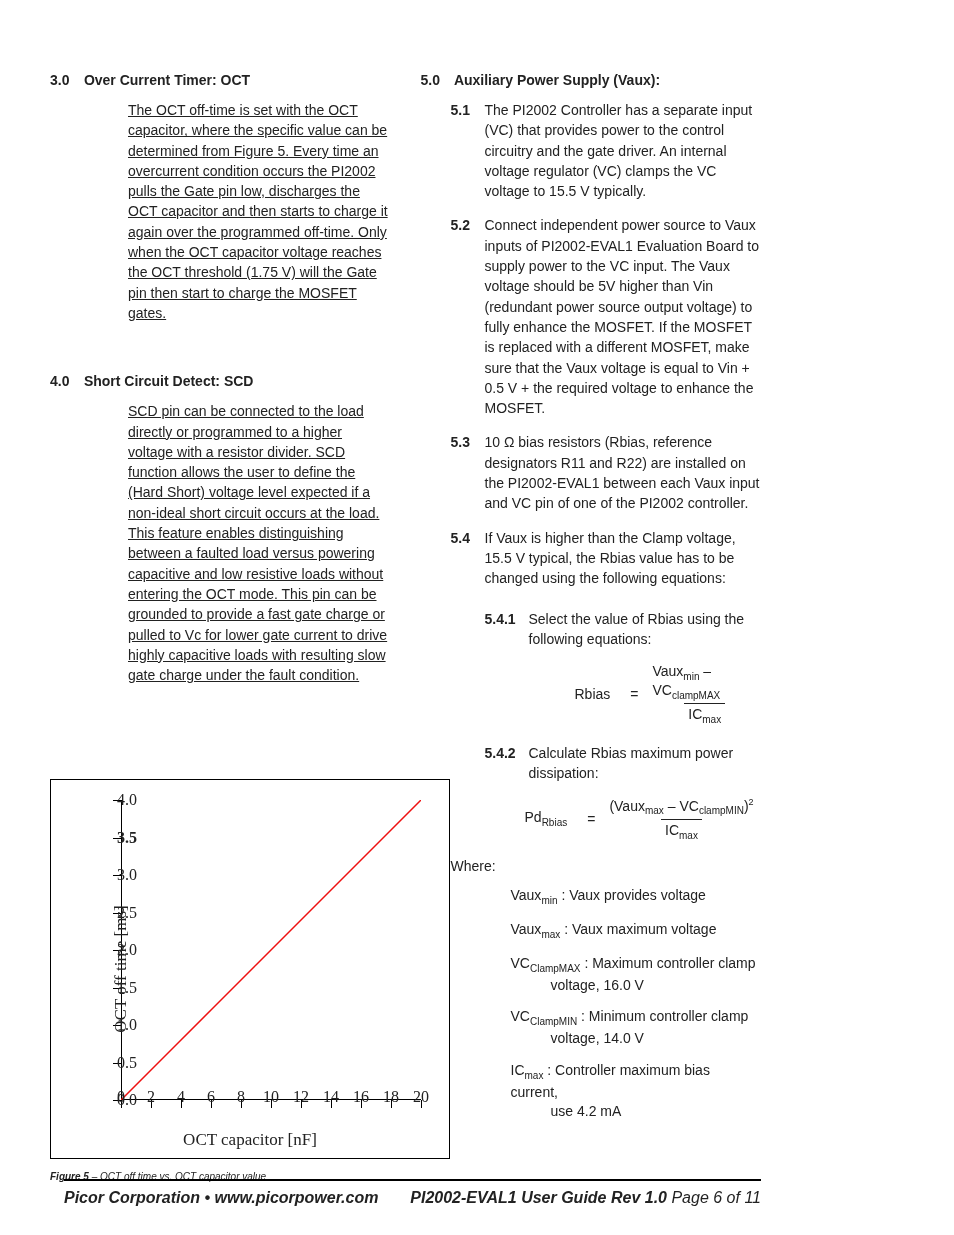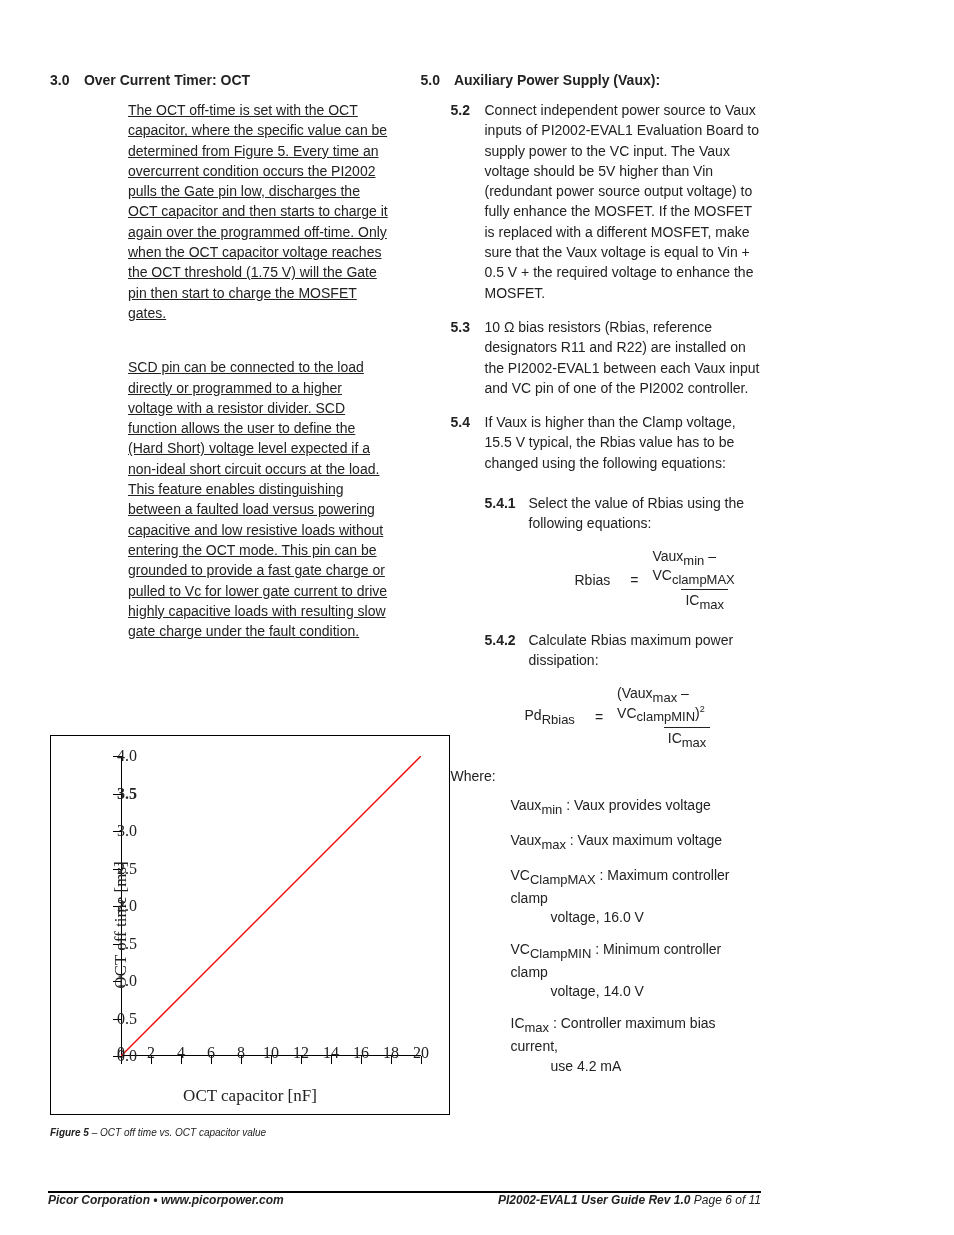--- a/index.html
+++ b/index.html
@@ -76,21 +76,21 @@
   .eq .lhs { margin-right: 10px; }
   .eq .eqsign { margin: 0 10px; }
   .frac {
     display: inline-flex;
     flex-direction: column;
     align-items: center;
     vertical-align: middle;
   }
   .frac .num-r { padding: 0 4px 2px 4px; }
   .frac .den-r { border-top: 1px solid #222; padding: 2px 4px 0 4px; }
-  sub.s { font-size: 13px; vertical-align: sub; }
+  sub.s { font-size: 10px; vertical-align: sub; }
   sup.s { font-size: 9px; vertical-align: super; }
 
   .where-block { padding-left: 30px; margin-top: 4px; }
   .where-block .where-lbl { margin-bottom: 12px; }
   .defs { padding-left: 60px; }
   .defs div { margin-bottom: 12px; line-height: 1.4; }
   .defs div .cont { display:block; padding-left: 40px; }
 
   
   figure.chart-fig {
@@ -173,26 +173,26 @@
     margin-top: 12px;
     font-style: italic;
     font-weight: 700;
     font-size: 10px;
   }
   figcaption .cap-rest { font-weight: 400; }
 
   
   .footer {
     position: absolute;
-    left: 48px;
+    left: 64px;
     right: 50px;
     bottom: 28px;
     border-top: 2px solid #000;
-    padding-top: 0;
-    font-size: 12px;
+    padding-top: 8px;
+    font-size: 16px;
     font-style: italic;
     font-weight: 700;
     display: flex;
     justify-content: space-between;
   }
   .footer .right { font-style: italic; }
   .footer .right .pg { font-style: italic; font-weight: 400; }
 </style>
 </head>
 <body>
@@ -204,20 +204,24 @@
     <div class="col">
 
       <h3 class="section-heading">
         <span class="num">3.0</span>
         <span>Over Current Timer: OCT</span>
       </h3>
       <p class="body">The OCT off-time is set with the OCT capacitor, where the specific value can be determined from Figure 5. Every time an overcurrent condition occurs the PI2002 pulls the Gate pin low, discharges the OCT capacitor and then starts to charge it again over the programmed off-time. Only when the OCT capacitor voltage reaches the OCT threshold (1.75 V) will the Gate pin then start to charge the MOSFET gates.</p>
 
       <div class="spacer-sm"></div>
 
+      <h3 class="section-heading">
+        <span class="num">4.0</span>
+        <span>Short Circuit Detect: SCD</span>
+      </h3>
       <p class="body">SCD pin can be connected to the load directly or programmed to a higher voltage with a resistor divider. SCD function allows the user to define the (Hard Short) voltage level expected if a non-ideal short circuit occurs at the load. This feature enables distinguishing between a faulted load versus powering capacitive and low resistive loads without entering the OCT mode. This pin can be grounded to provide a fast gate charge or pulled to Vc for lower gate current to drive highly capacitive loads with resulting slow gate charge under the fault condition.</p>
 
       <div class="spacer-lg"></div>
 
       <figure class="chart-fig">
         <div class="chart-box">
           <div class="plot-area" id="plot-area">
             <div class="axis-y"></div>
             <div class="axis-x"></div>
             <svg id="chart-svg" width="300" height="300" style="position:absolute;left:0;top:0;">
@@ -276,20 +280,24 @@
 
     <div class="col">
 
       <h3 class="section-heading">
         <span class="num">5.0</span>
         <span>Auxiliary Power Supply (Vaux):</span>
       </h3>
 
       <div class="numlist">
         <div class="numitem">
+          <div class="n">5.1</div>
+          <div class="t">The PI2002 Controller has a separate input (VC) that provides power to the control circuitry and the gate driver. An internal voltage regulator (VC) clamps the VC voltage to 15.5 V typically.</div>
+        </div>
+        <div class="numitem">
           <div class="n">5.2</div>
           <div class="t">Connect independent power source to Vaux inputs of PI2002-EVAL1 Evaluation Board to supply power to the VC input. The Vaux voltage should be 5V higher than Vin (redundant power source output voltage) to fully enhance the MOSFET. If the MOSFET is replaced with a different MOSFET, make sure that the Vaux voltage is equal to Vin + 0.5 V + the required voltage to enhance the MOSFET.</div>
         </div>
         <div class="numitem">
           <div class="n">5.3</div>
           <div class="t">10 Ω bias resistors (Rbias, reference designators R11 and R22) are installed on the PI2002-EVAL1 between each Vaux input and VC pin of one of the PI2002 controller.</div>
         </div>
         <div class="numitem">
           <div class="n">5.4</div>
           <div class="t">If Vaux is higher than the Clamp voltage, 15.5 V typical, the Rbias value has to be changed using the following equations:</div>

